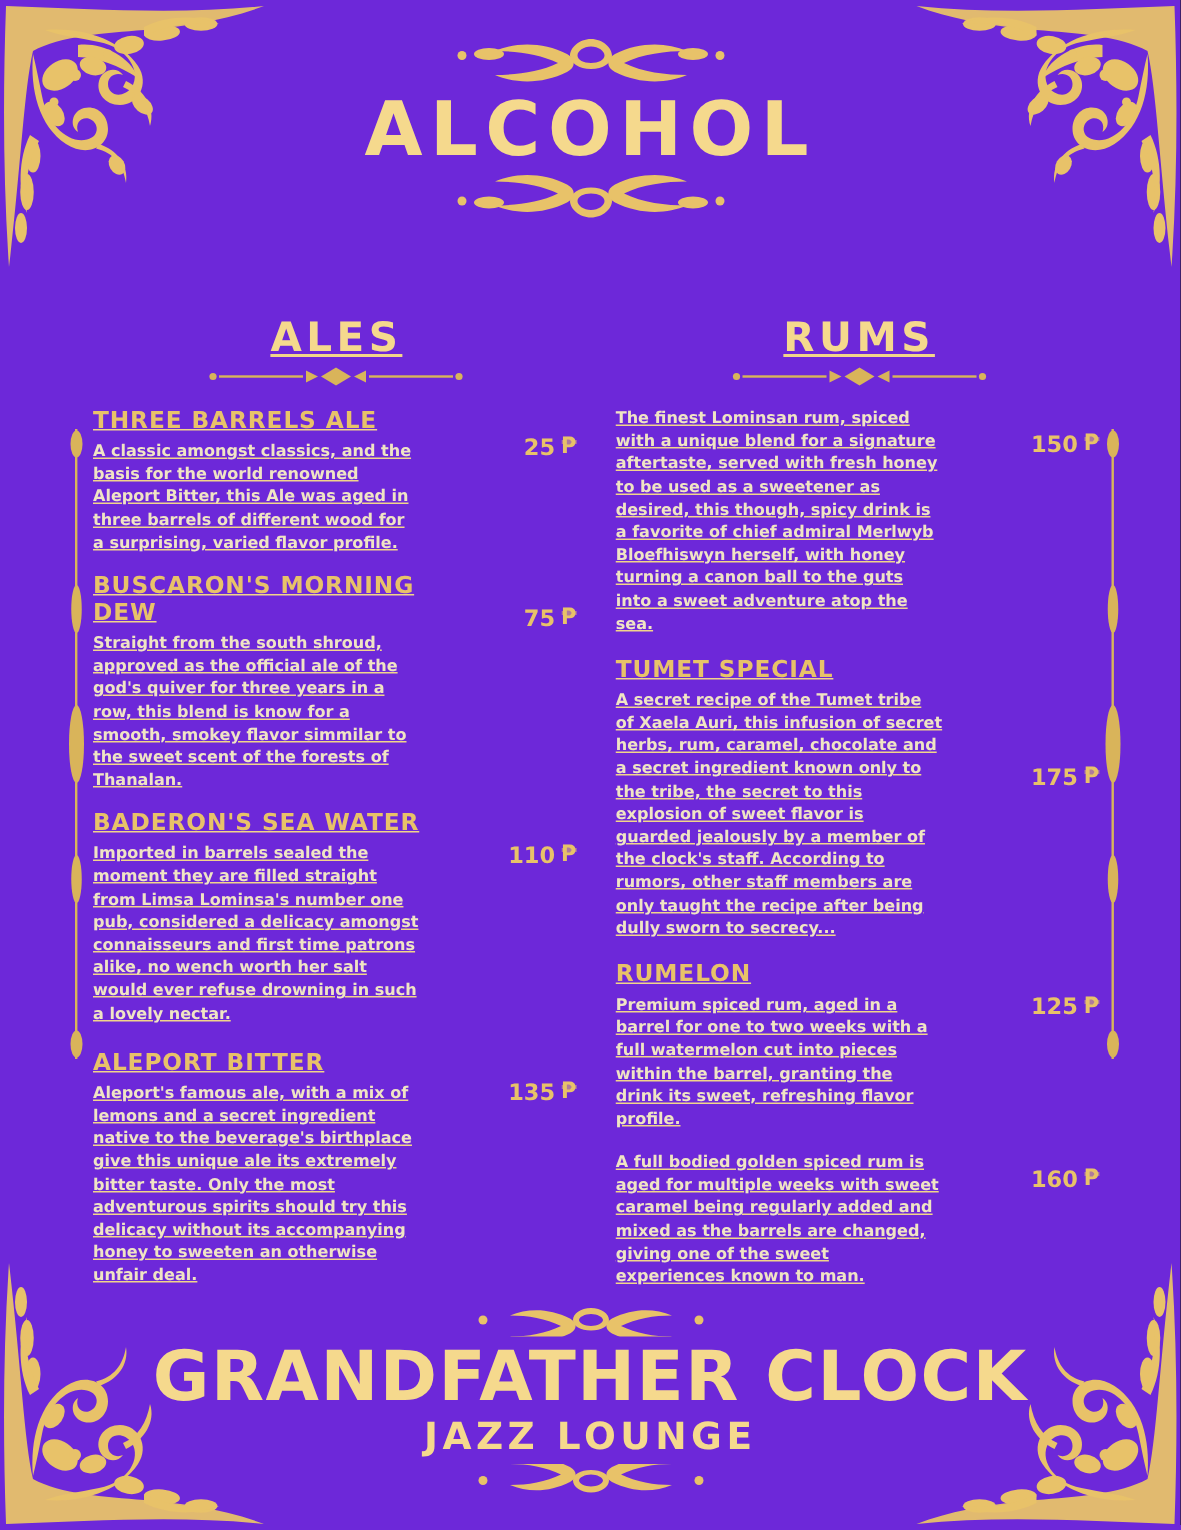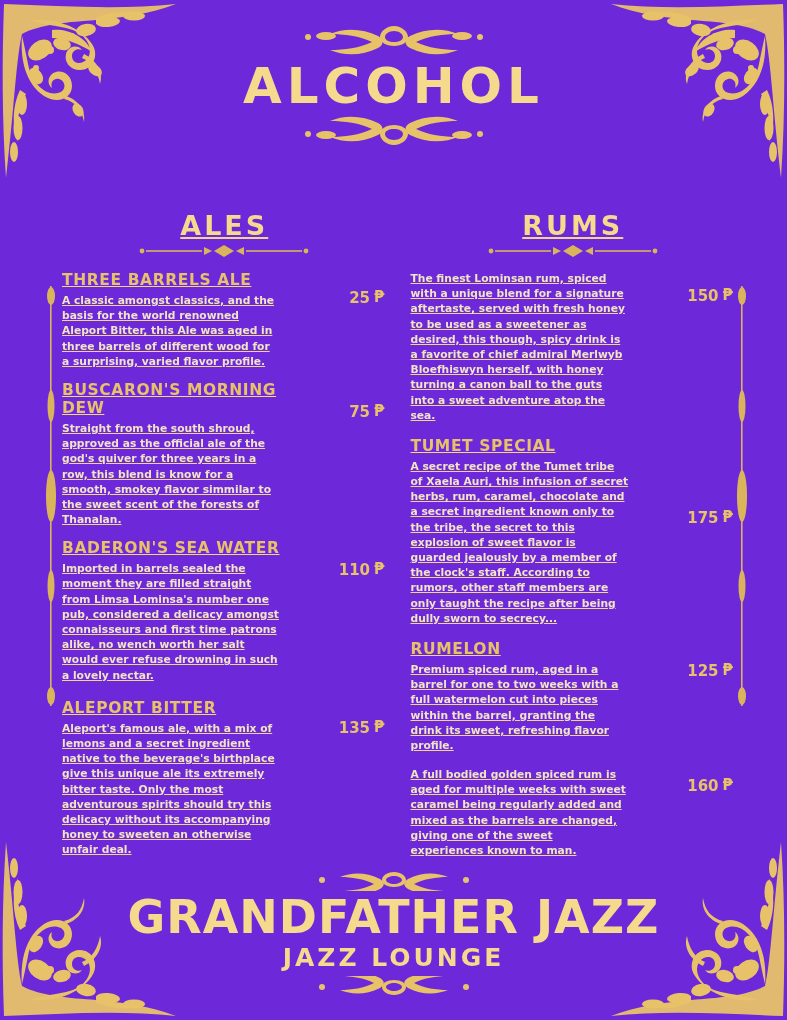--- a/index.html
+++ b/index.html
@@ -411,21 +411,21 @@
   <div class="footer">
     <svg class="flourish" width="200" height="22" viewBox="0 0 200 22" xmlns="http://www.w3.org/2000/svg">
       <g fill="#e8c269">
         <path d="M100 3 c7 0 12 4 12 8 c0 4-5 7-12 7 c-7 0-12-3-12-7 c0-4 5-8 12-8 z M100 7 c-4 0-8 2-8 4 c0 2 4 4 8 4 c4 0 8-2 8-4 c0-2-4-4-8-4 z"></path>
         <path d="M86 10 c-14-7-28-7-40-2 c12 0 24 2 34 7 c-10 5-22 7-34 7 c12 5 26 5 40-2 c5-3 5-7 0-10 z"></path>
         <path d="M114 10 c14-7 28-7 40-2 c-12 0-24 2-34 7 c10 5 22 7 34 7 c-12 5-26 5-40-2 c-5-3-5-7 0-10 z"></path>
         <circle cx="28" cy="11" r="3"></circle>
         <circle cx="172" cy="11" r="3"></circle>
       </g>
     </svg>
-    <div class="brand">GRANDFATHER JAZZ</div>
+    <div class="brand">GRANDFATHER CLOCK</div>
     <div class="sub">JAZZ LOUNGE</div>
     <svg class="flourish" width="200" height="22" viewBox="0 0 200 22" xmlns="http://www.w3.org/2000/svg">
       <g fill="#e8c269" transform="translate(0,22) scale(1,-1)">
         <path d="M100 3 c7 0 12 4 12 8 c0 4-5 7-12 7 c-7 0-12-3-12-7 c0-4 5-8 12-8 z M100 7 c-4 0-8 2-8 4 c0 2 4 4 8 4 c4 0 8-2 8-4 c0-2-4-4-8-4 z"></path>
         <path d="M86 10 c-14-7-28-7-40-2 c12 0 24 2 34 7 c-10 5-22 7-34 7 c12 5 26 5 40-2 c5-3 5-7 0-10 z"></path>
         <path d="M114 10 c14-7 28-7 40-2 c-12 0-24 2-34 7 c10 5 22 7 34 7 c-12 5-26 5-40-2 c-5-3-5-7 0-10 z"></path>
         <circle cx="28" cy="11" r="3"></circle>
         <circle cx="172" cy="11" r="3"></circle>
       </g>
     </svg>

